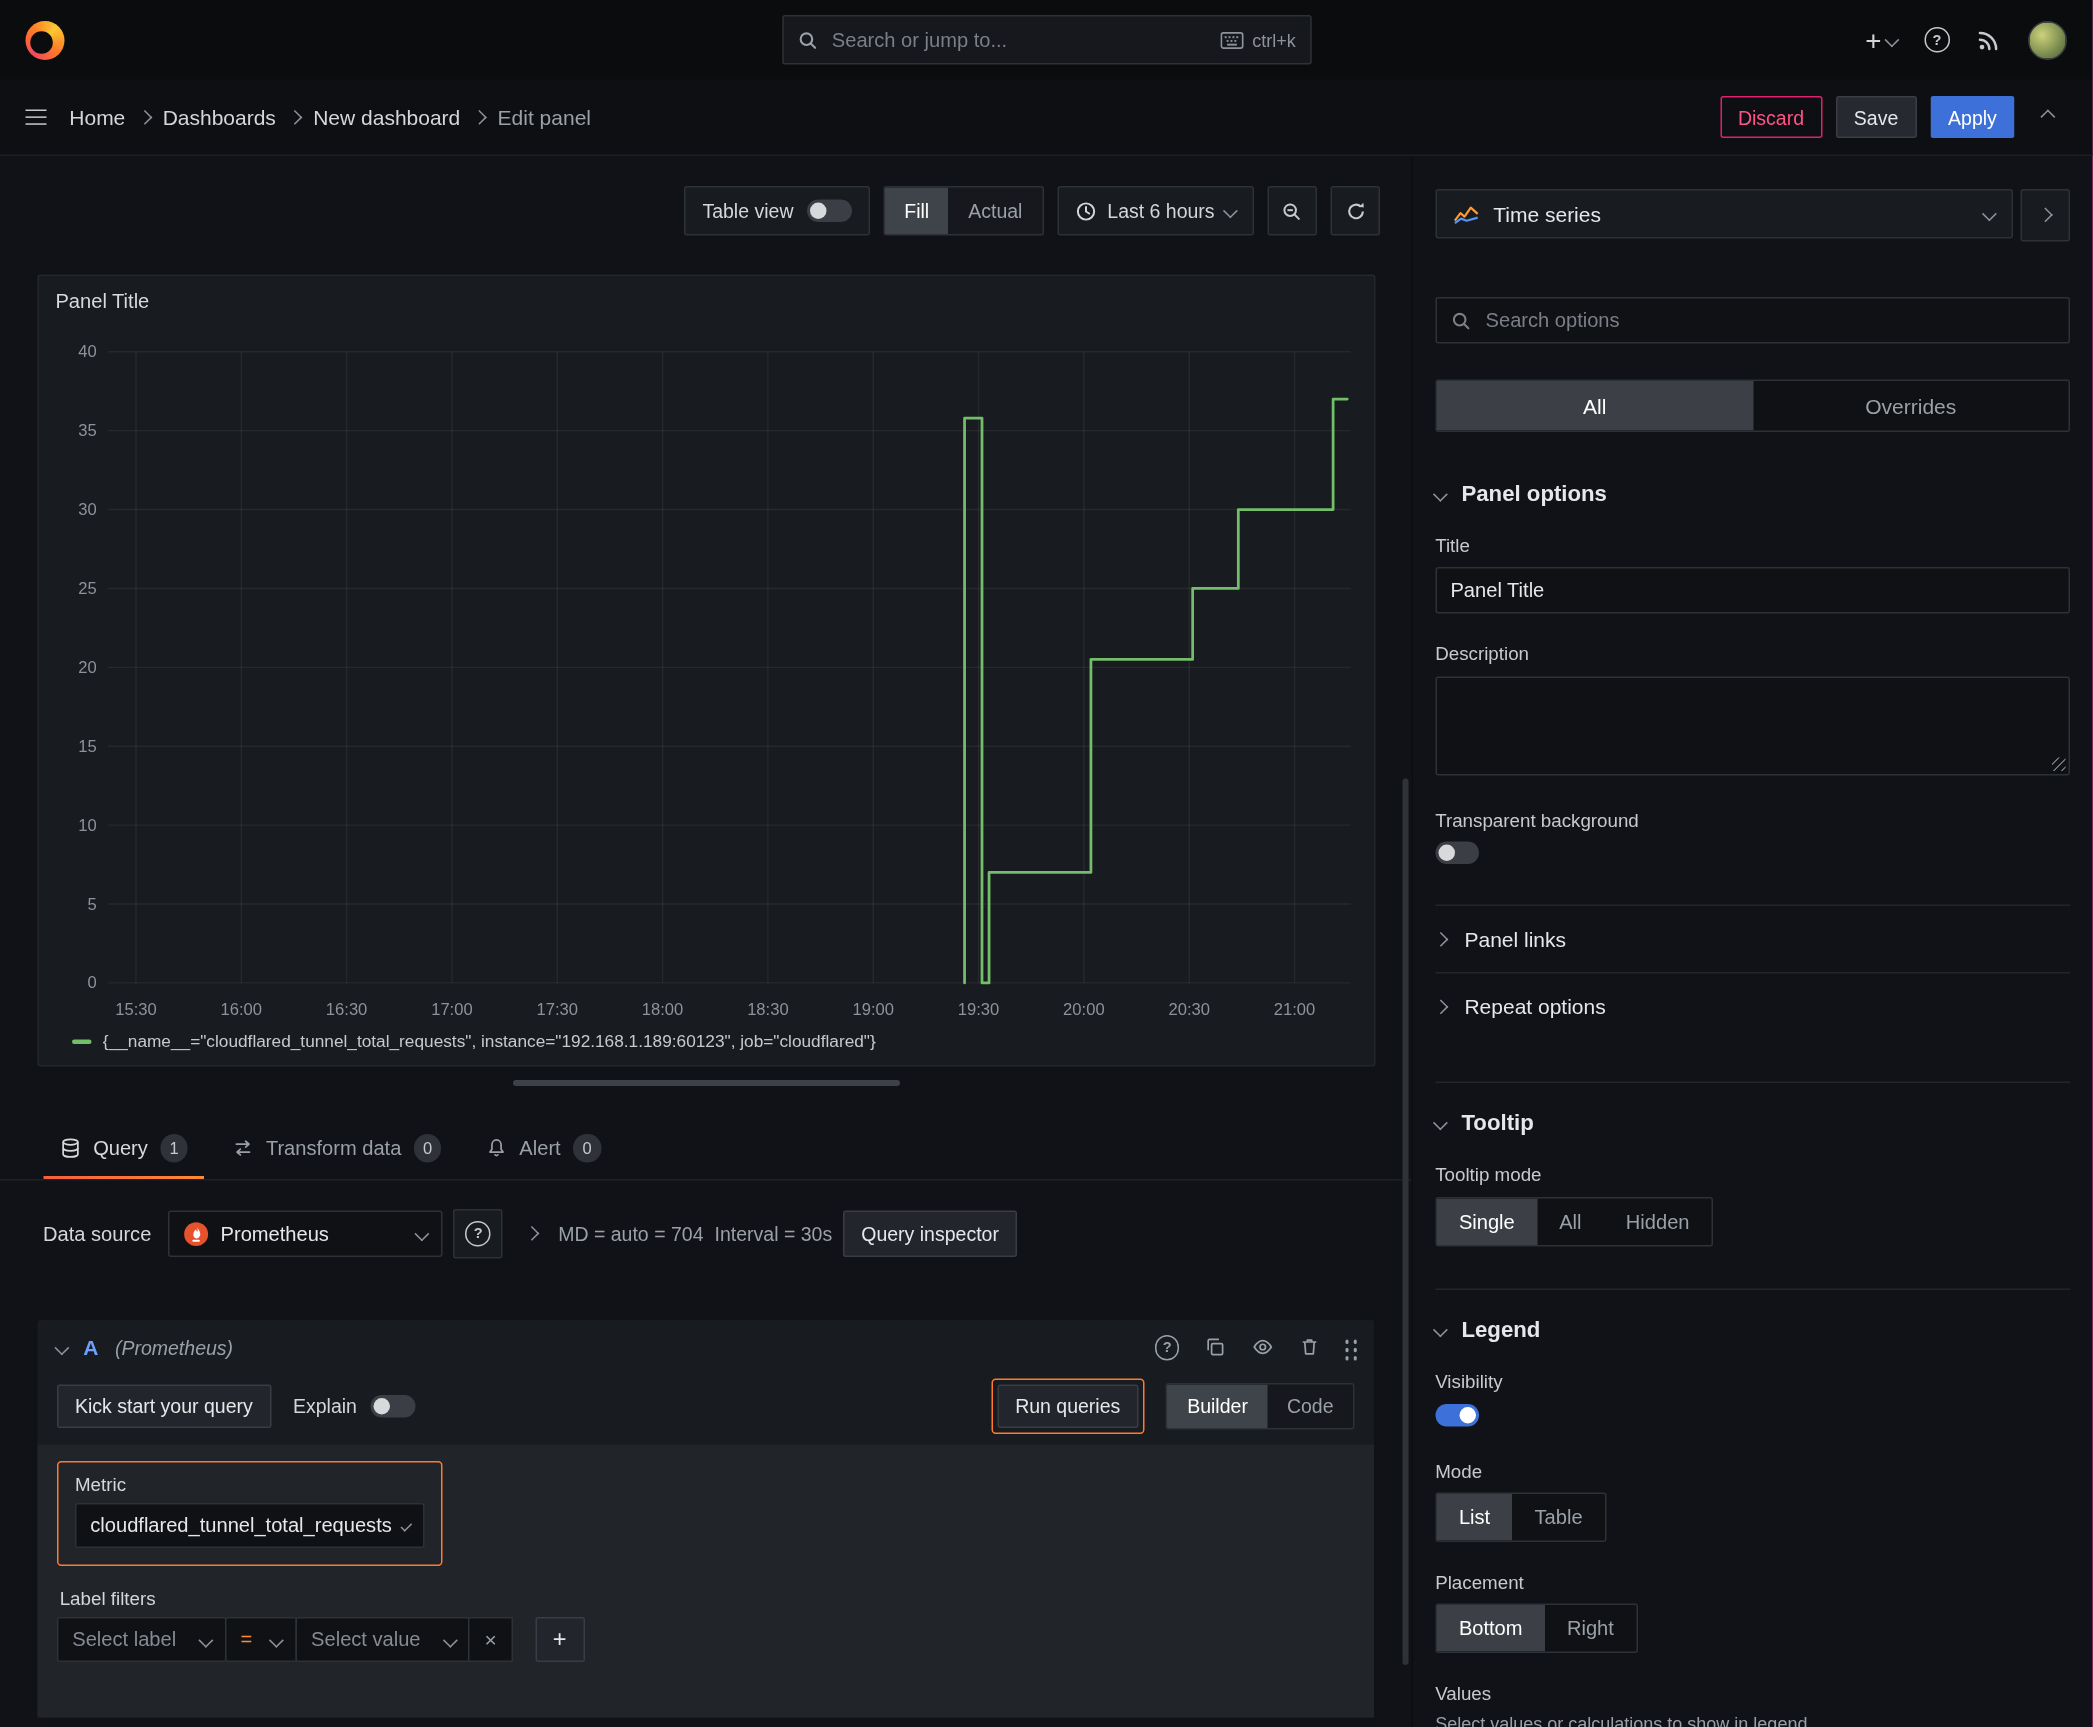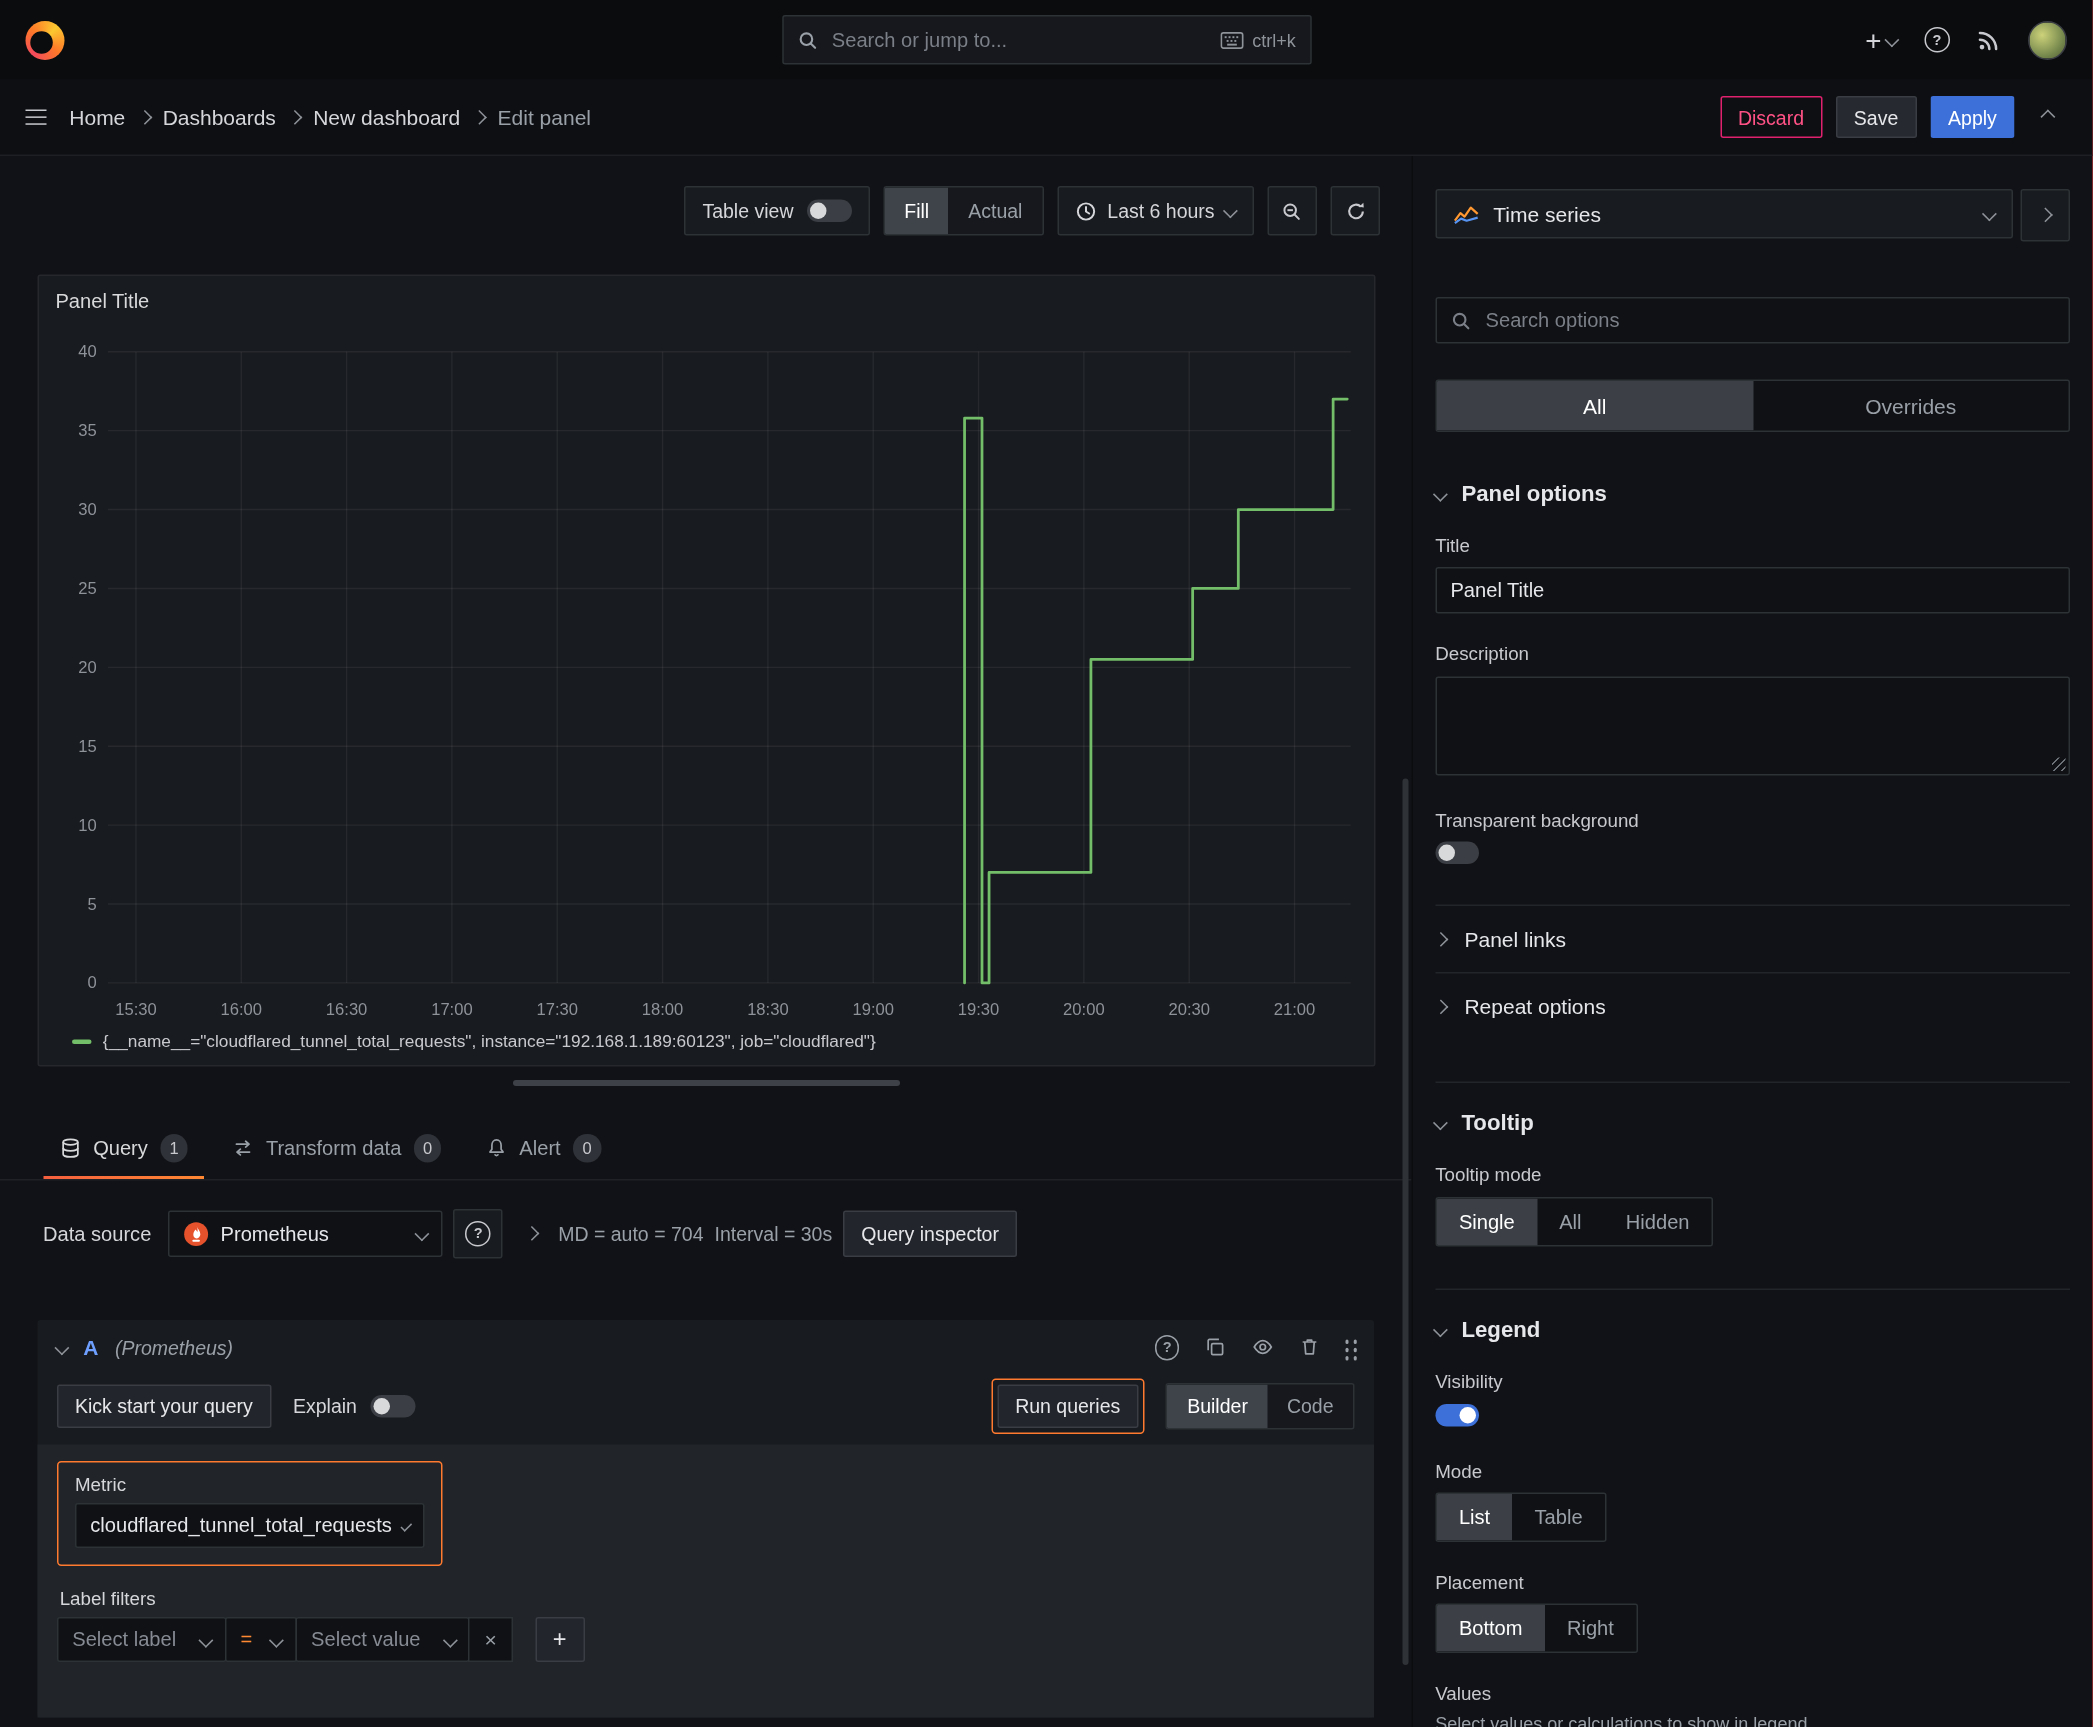--- a/index.html
+++ b/index.html
@@ -1,16 +1,16 @@
 <!DOCTYPE html>
 <html style="font-size:14.8px"><head>
 <meta charset="utf-8">
 <style>
   html,body{margin:0;padding:0;background:#0b0c0e;}
-  .viewport{width:2093px;height:1728px;overflow:hidden;background:#ef4444;}
+  .viewport{width:2093px;height:1728px;overflow:hidden;background:#ec4899;}
   .scale{width:1395px;height:1152px;transform:scale(1.5);transform-origin:0 0;
          font-family:"Liberation Sans",sans-serif;color:#ccccdc;background:#111217;
          position:relative;overflow:hidden;}
   svg{display:block;font-family:inherit;}
   input,textarea,button{font-family:inherit;}
 
   
   .topnav{height:53px;background:#0b0c0e;display:flex;align-items:center;padding:0 16.6px;position:relative;}
   .glogo{width:26px;height:26px;border-radius:50%;
          background:conic-gradient(from 40deg,#fbc830,#ff7a28,#f2495c,#ff7a28,#fbc830);position:relative;}

